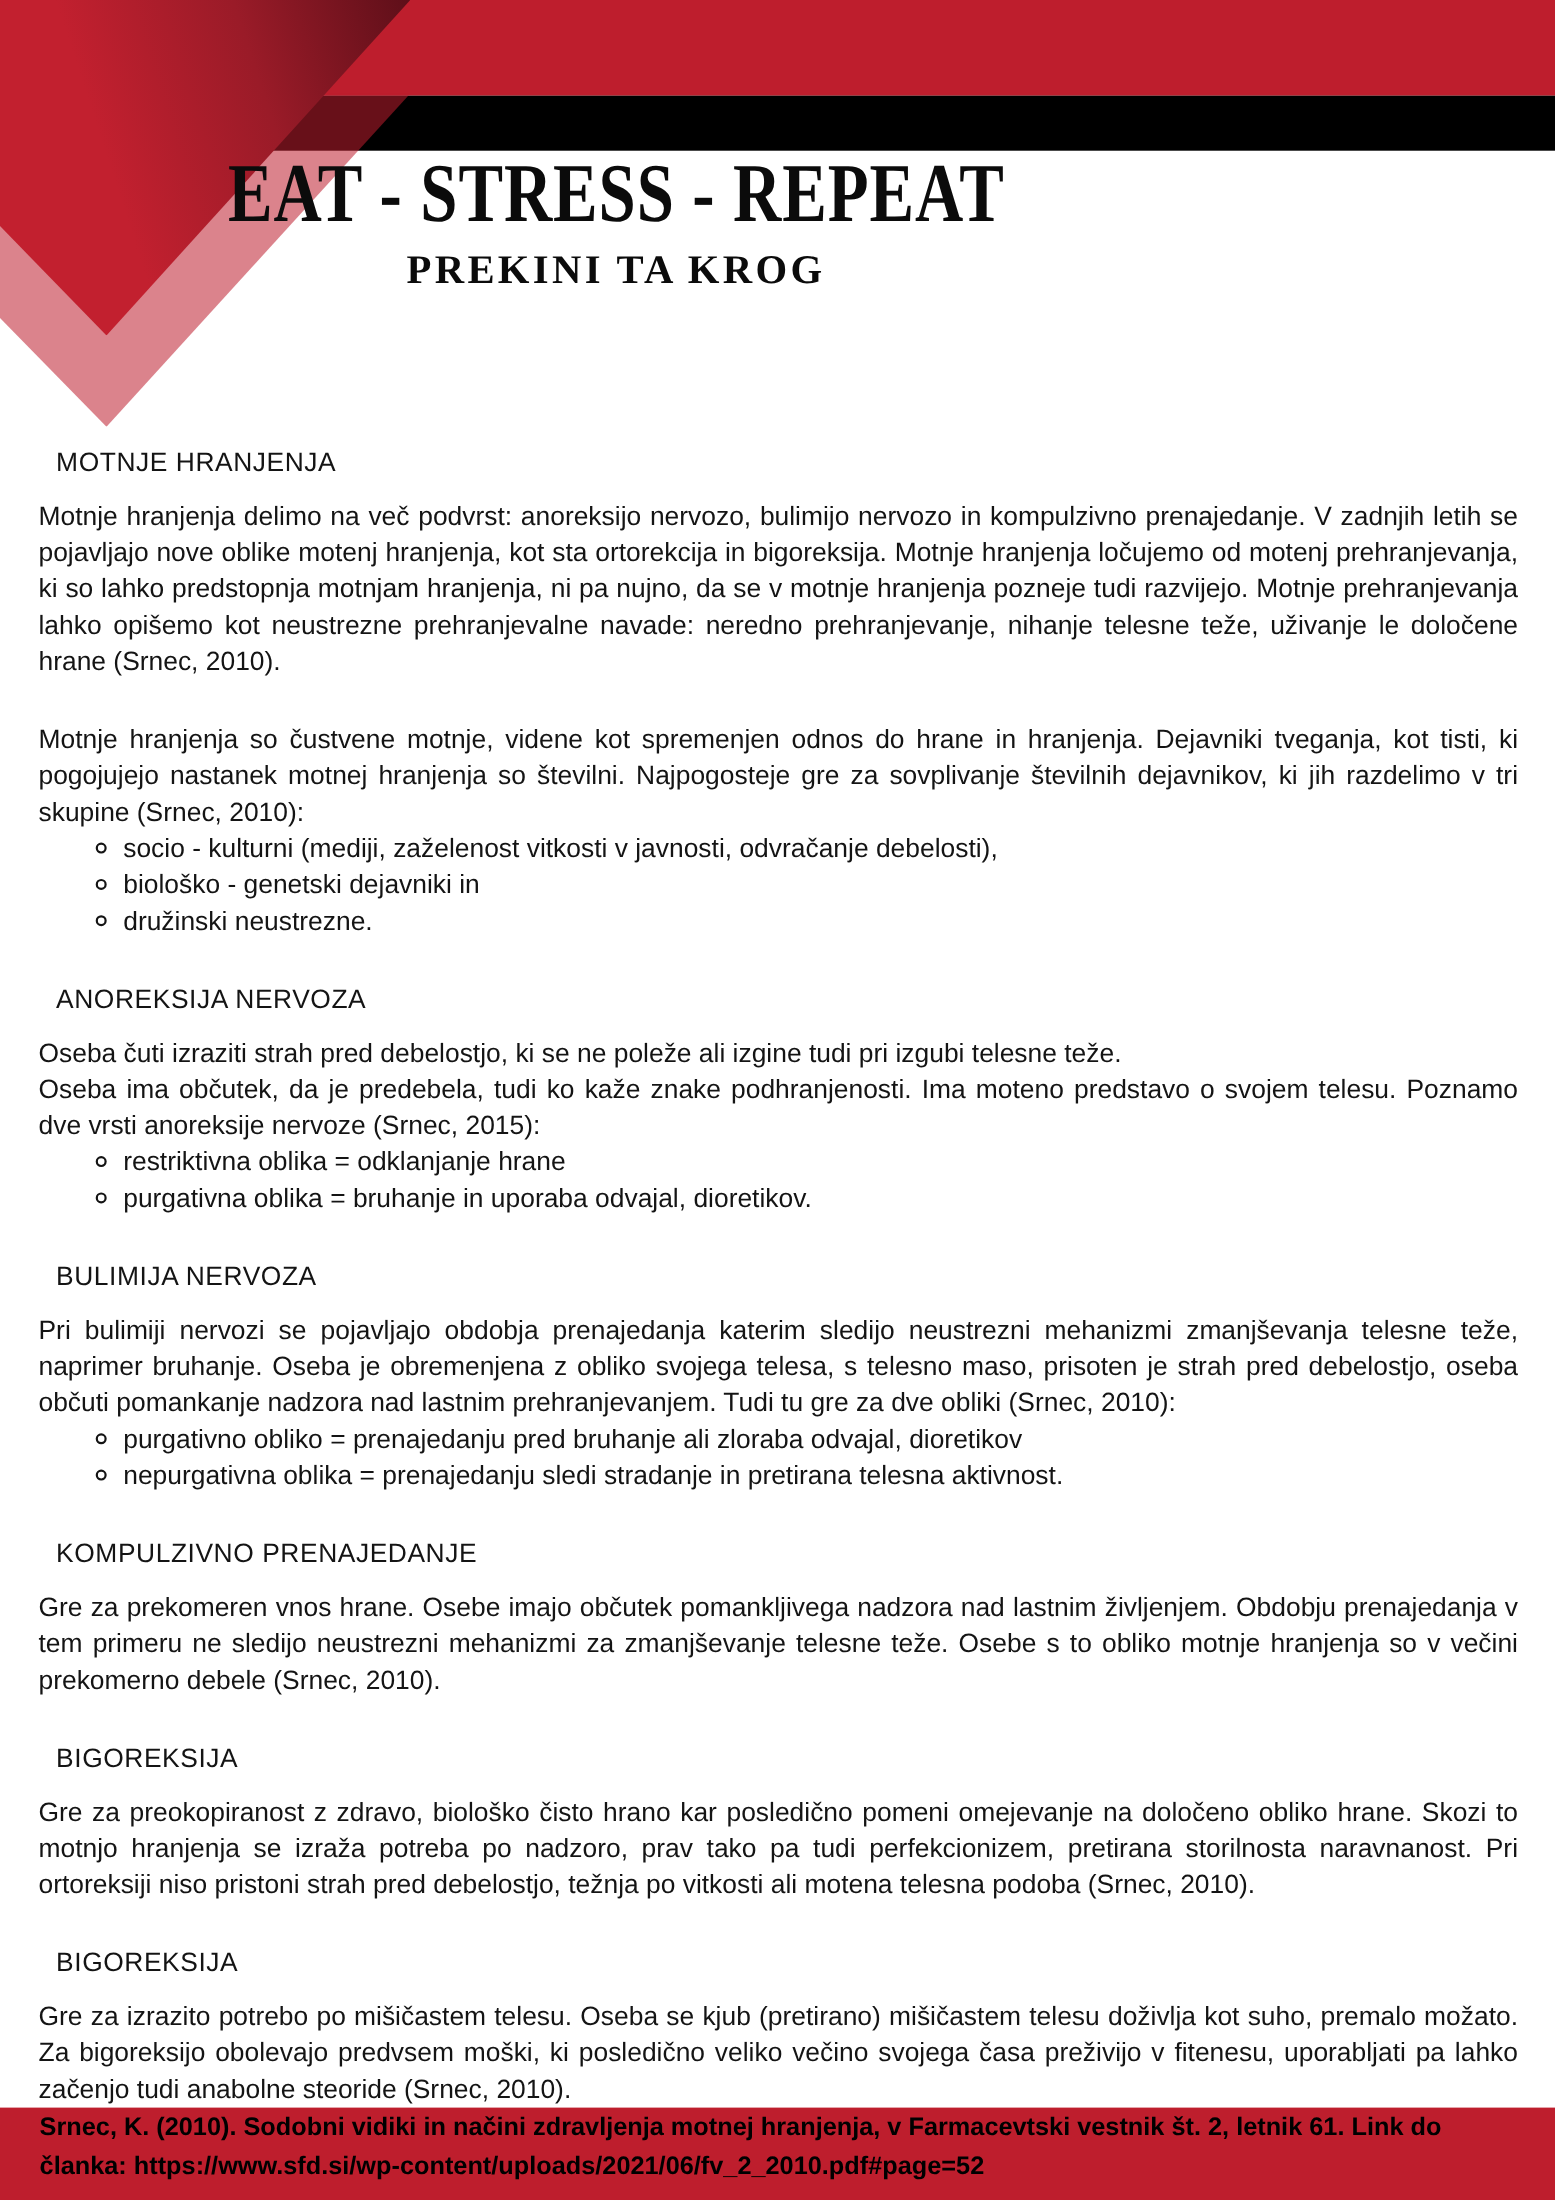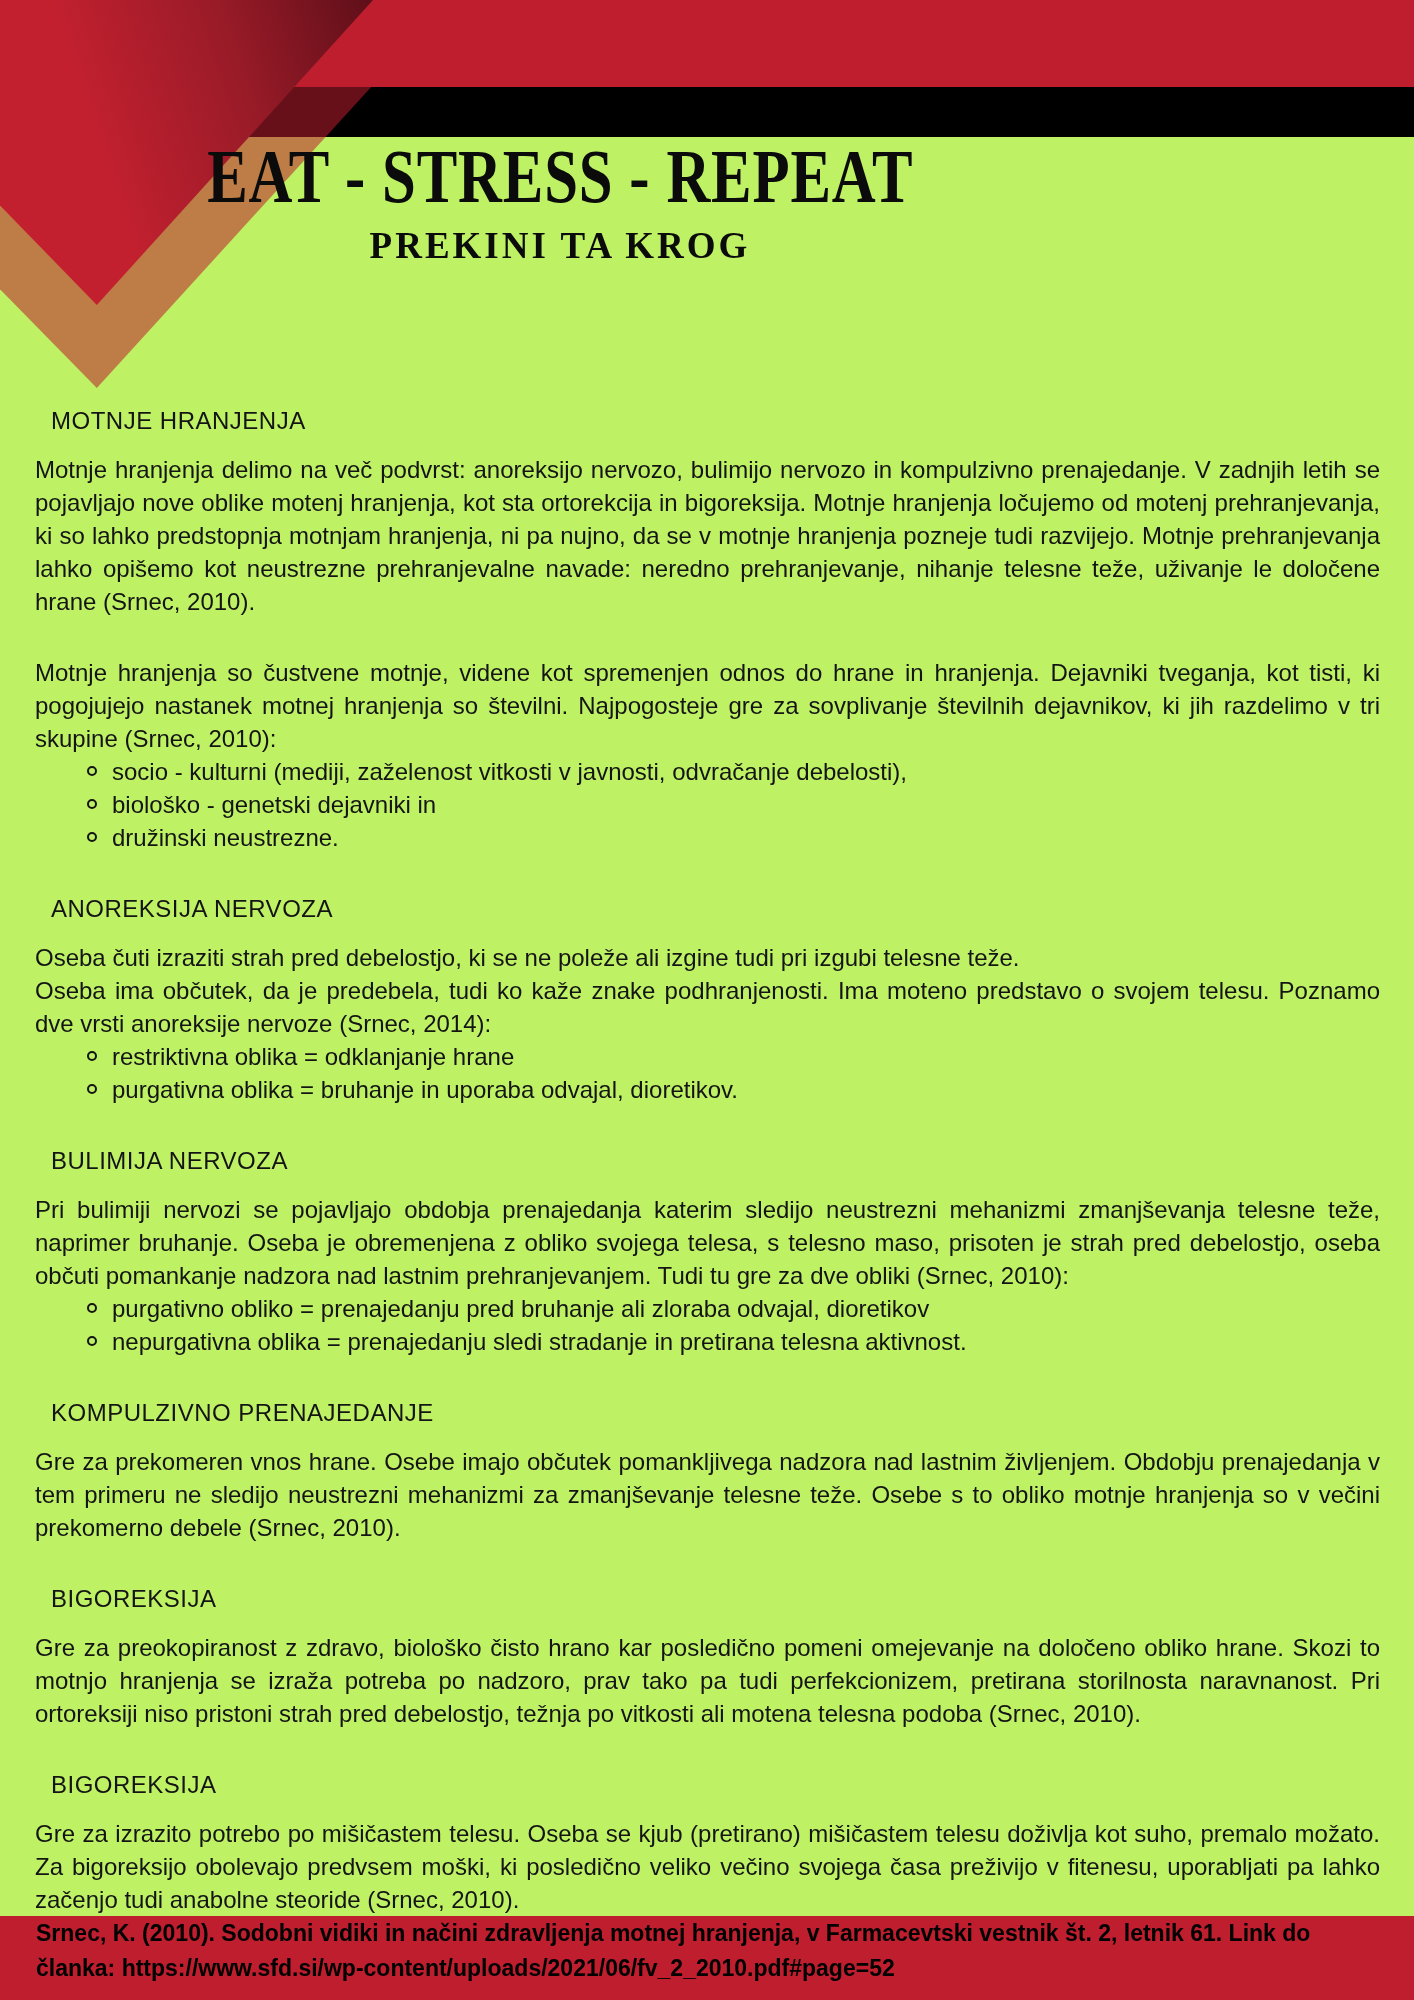--- a/index.html
+++ b/index.html
@@ -6,21 +6,21 @@
     --accent:#BE1E2D;
     --stripe:#000000;
     --text:#141414;
   }
   html,body{margin:0;padding:0;background:#e8e8e8;}
   .page{
     position:relative;
     width:1414px;
     height:2000px;
     margin:0 auto;
-    background:#bef264;
+    background:#ffffff;
     overflow:hidden;
     font-family:"Liberation Sans","DejaVu Sans",sans-serif;
     color:var(--text);
   }
   
   .band-red{
     position:absolute;top:0;left:0;width:100%;height:87px;
     background:var(--accent);
   }
   .band-black{
@@ -149,21 +149,21 @@
           <li>socio - kulturni (mediji, zaželenost vitkosti v javnosti, odvračanje debelosti),</li>
           <li>biološko - genetski dejavniki in</li>
           <li>družinski neustrezne.</li>
         </ul>
   </section>
 
   <section class="section">
     <h2 class="heading">ANOREKSIJA NERVOZA</h2>
     <div class="paras">
           <p>Oseba čuti izraziti strah pred debelostjo, ki se ne poleže ali izgine tudi pri izgubi telesne teže.</p>
-          <p>Oseba ima občutek, da je predebela, tudi ko kaže znake podhranjenosti. Ima moteno predstavo o svojem telesu. Poznamo dve vrsti anoreksije nervoze (Srnec, 2014):</p>
+          <p>Oseba ima občutek, da je predebela, tudi ko kaže znake podhranjenosti. Ima moteno predstavo o svojem telesu. Poznamo dve vrsti anoreksije nervoze (Srnec, 2015):</p>
         </div>
     <ul class="bullets">
           <li>restriktivna oblika = odklanjanje hrane</li>
           <li>purgativna oblika = bruhanje in uporaba odvajal, dioretikov.</li>
         </ul>
   </section>
 
   <section class="section">
     <h2 class="heading">BULIMIJA NERVOZA</h2>
     <div class="paras">

